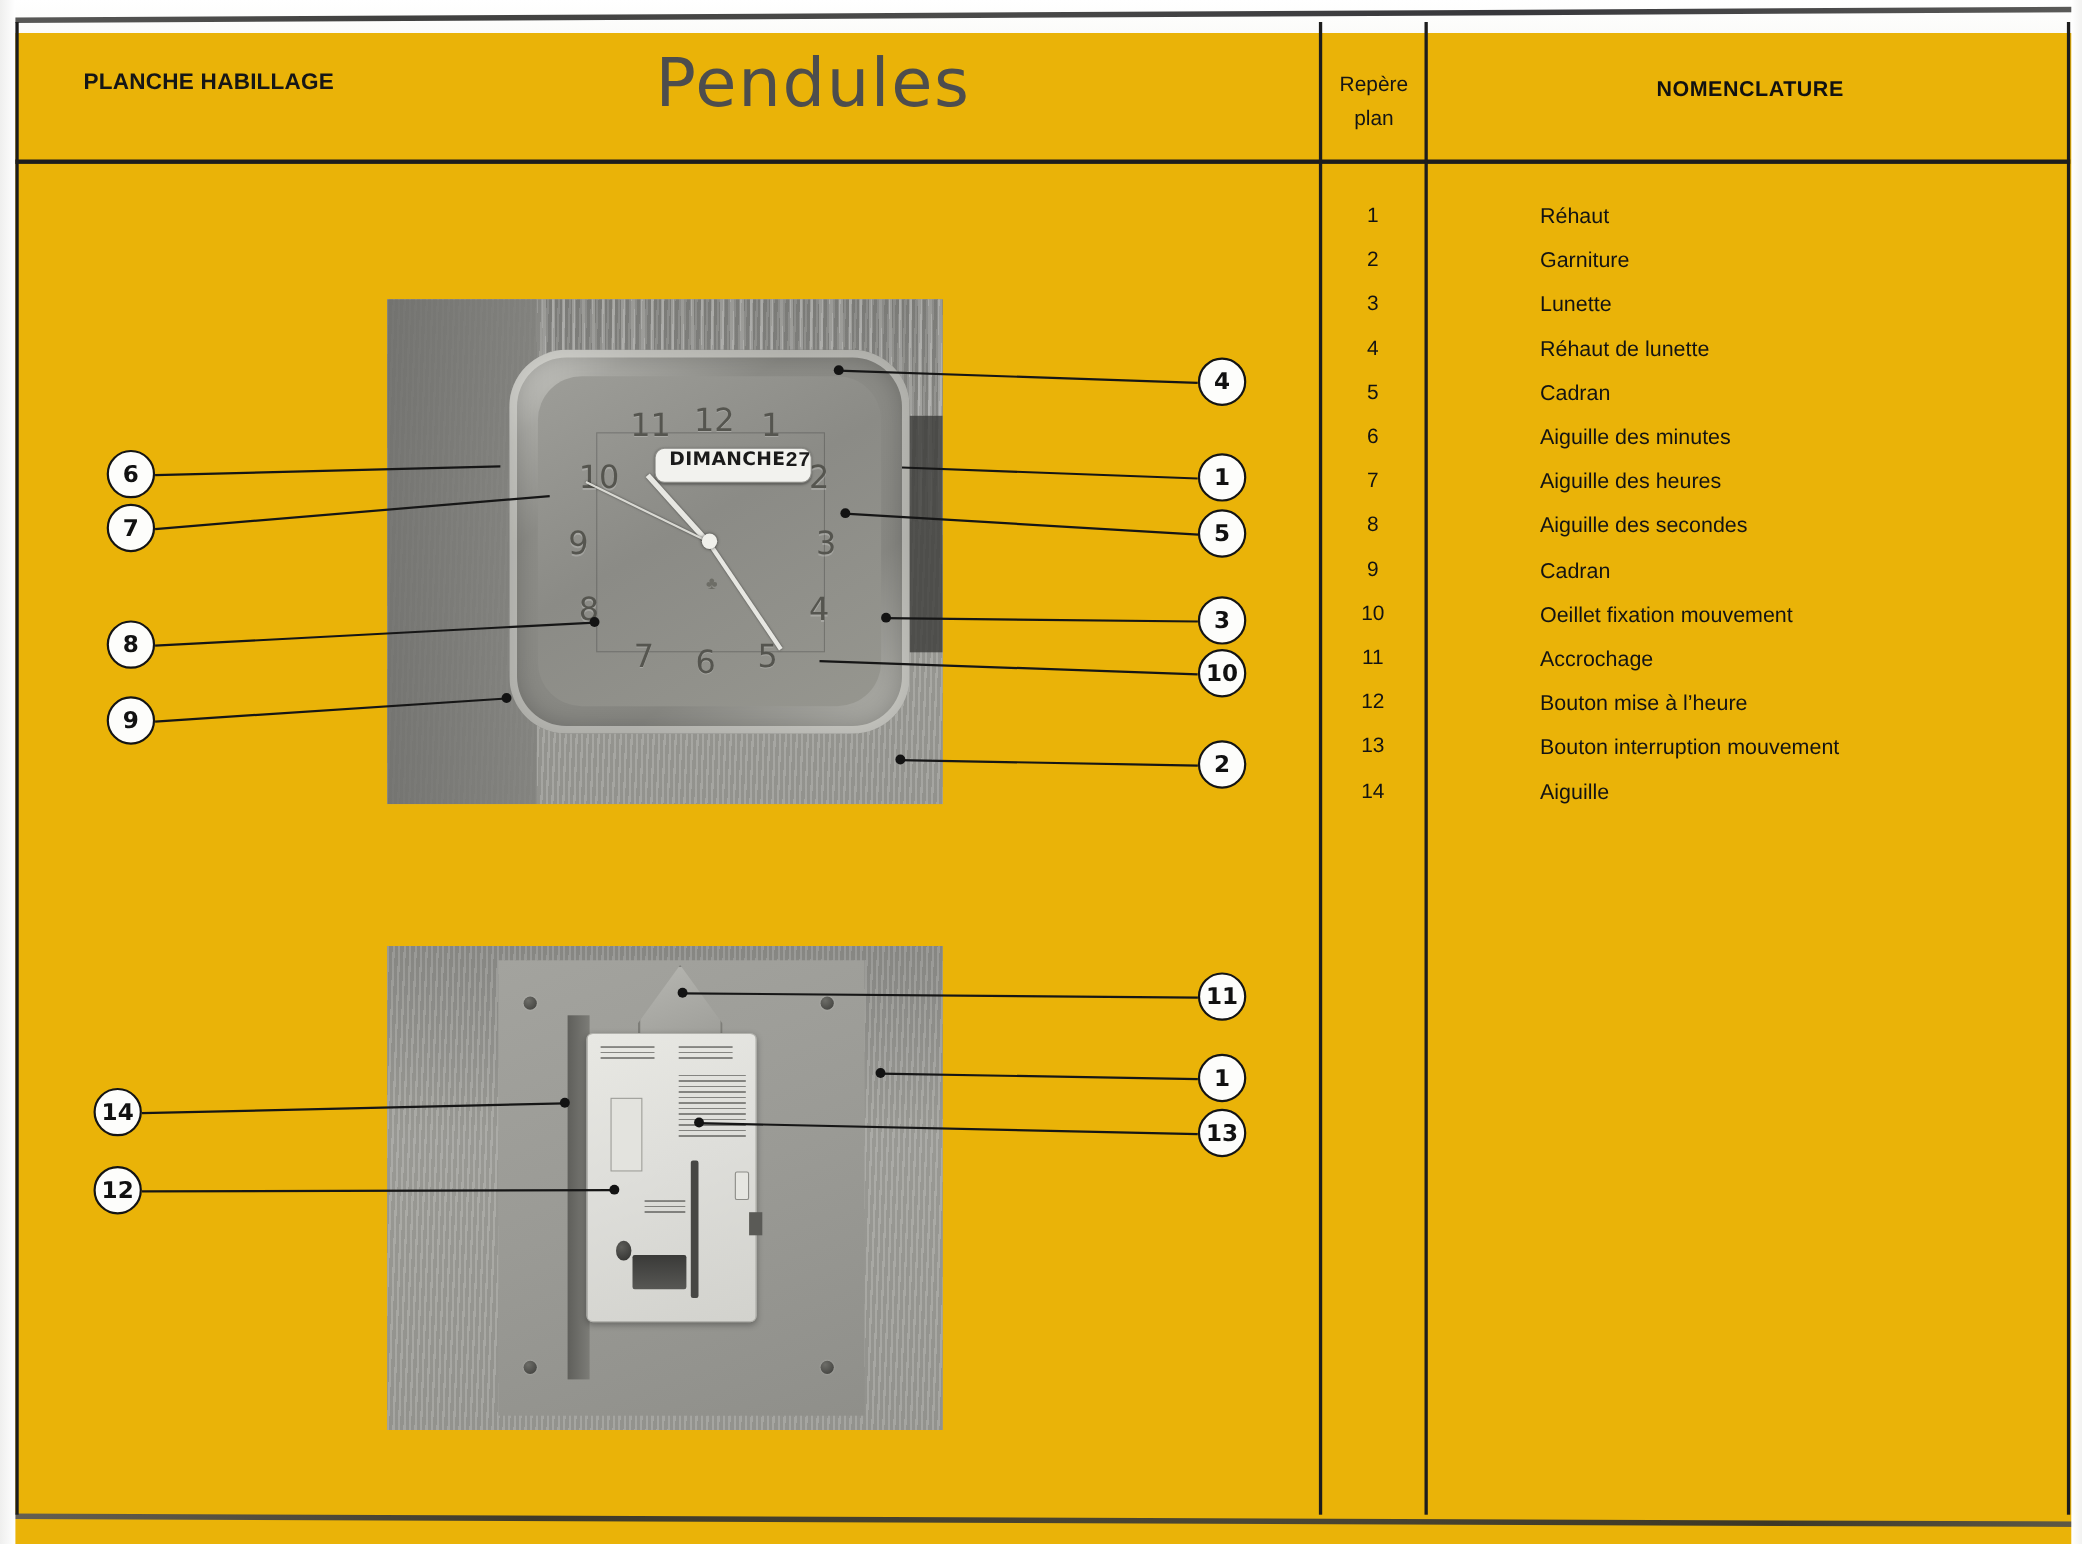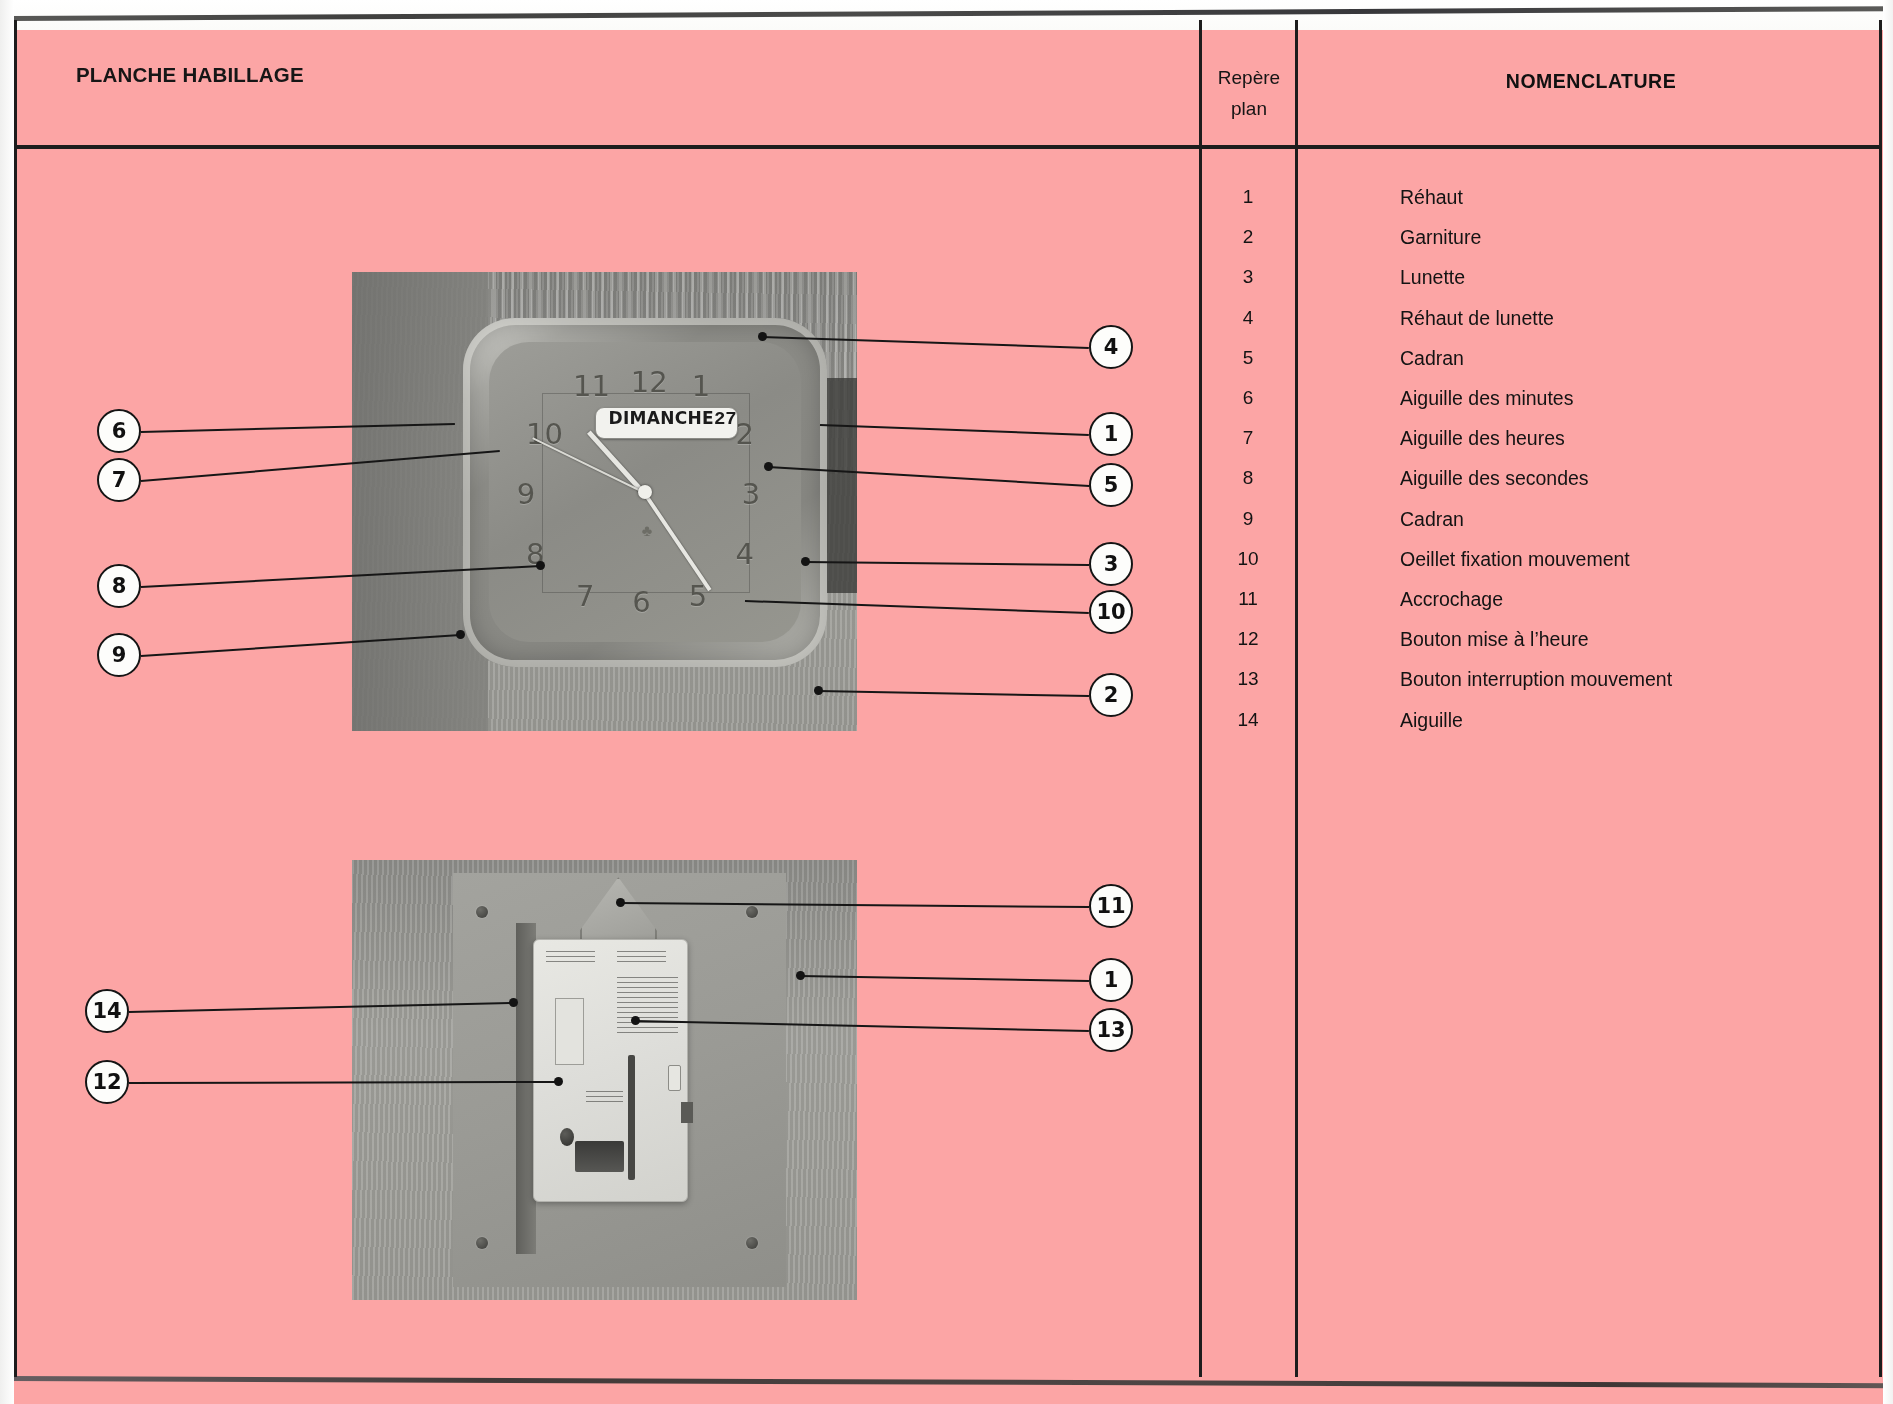--- a/index.html
+++ b/index.html
@@ -7,21 +7,21 @@
     padding: 0;
     background: #ffffff;
   }
   body {
     font-family: "Liberation Sans", sans-serif;
   }
   #page {
     position: relative;
     width: 1893px;
     height: 1404px;
-    background: #fca5a5;
+    background: #eab308;
     overflow: hidden;
   }
 
   
   .scan-edge-top {
     position: absolute;
     left: 0; top: 0;
     width: 1893px; height: 30px;
     background: linear-gradient(180deg, #ffffff 0%, #fbfbf9 100%);
   }
@@ -375,20 +375,21 @@
   <div class="scan-left-shadow"></div>
   <div class="scan-right-shadow"></div>
 
   <div class="frame-left"></div>
   <div class="frame-right"></div>
   <div class="header-rule"></div>
   <div class="col-sep-a"></div>
   <div class="col-sep-b"></div>
 
   <div class="planche-label">PLANCHE HABILLAGE</div>
+  <div class="doc-title">Pendules</div>
   <div class="repere-head">
     <div>Repère</div>
     <div>plan</div>
   </div>
   <div class="nomenclature-head">NOMENCLATURE</div>
 
   <div id="nom-rows">
       <div class="nom-row" style="top: 186px;">
         <div class="nom-num">1</div>
         <div class="nom-label">Réhaut</div>

